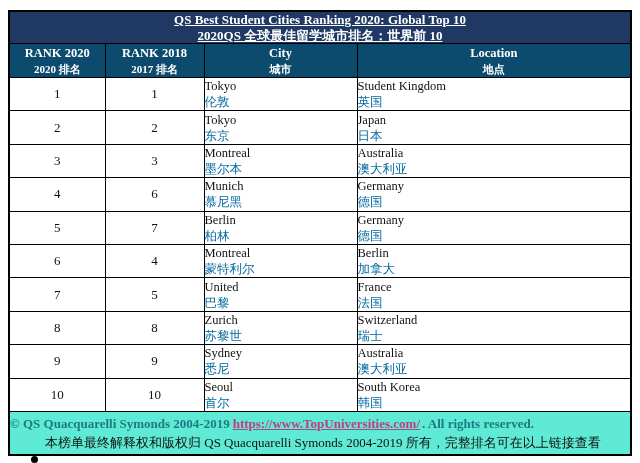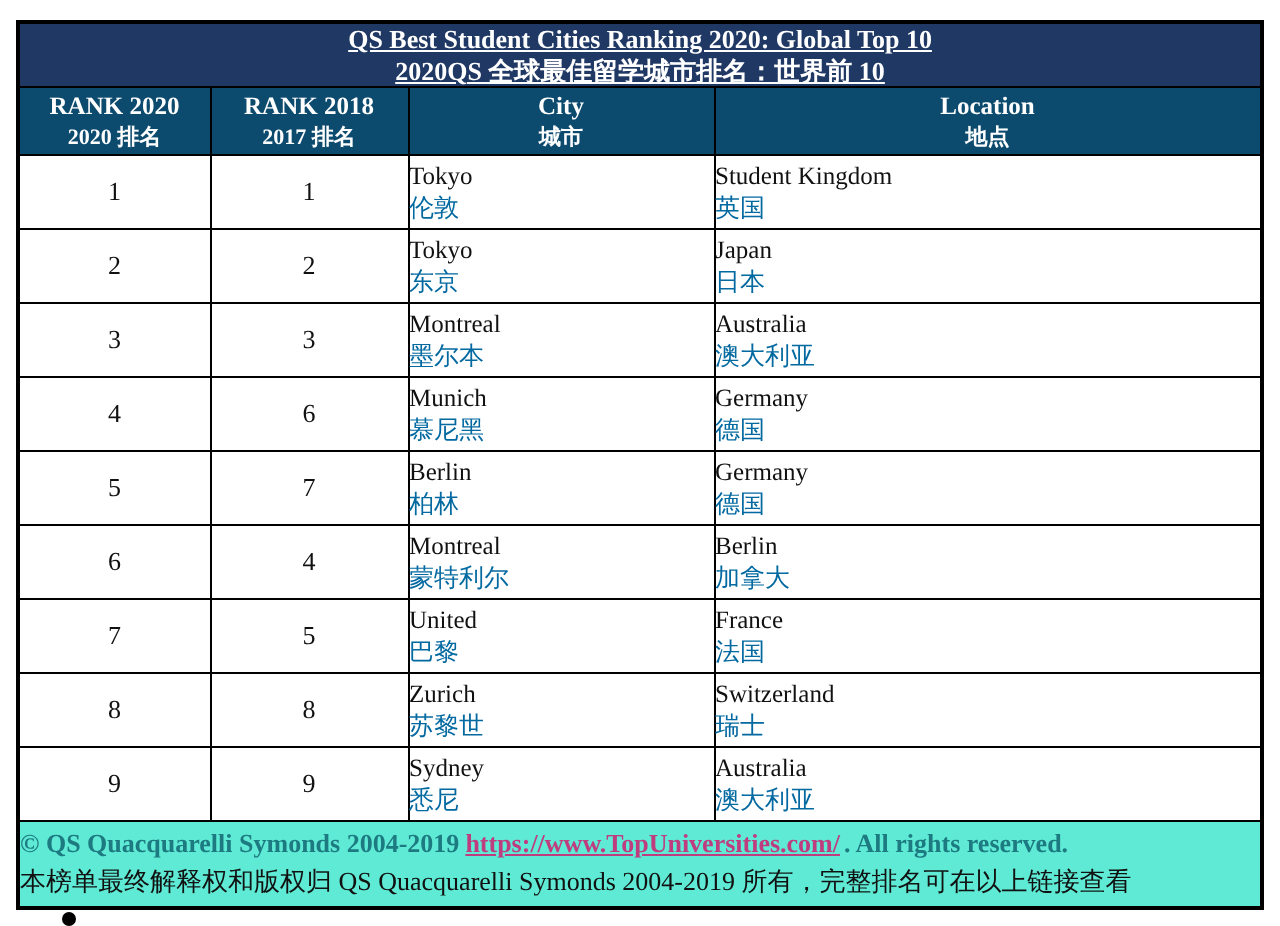--- a/index.html
+++ b/index.html
@@ -80,20 +80,21 @@
     color: #bf3c7f;
     text-decoration: underline;
     cursor: pointer;
     margin: 0 2px 0 3px;
   }
   .footer-line2 {
     font-size: 13px;
     line-height: 20px;
     color: #111;
     white-space: nowrap;
+    padding-left: 35px;
   }
 
   .bullet-dot {
     position: absolute;
     left: 31px; top: 456px;
     width: 7px; height: 7px;
     border-radius: 50%;
     background: #000;
   }
 </style>
@@ -237,20 +238,32 @@
         <td class="rank-cell">9</td>
         <td class="text-cell">
           <div class="cell-en">Sydney</div>
           <div class="cell-cn">悉尼</div>
         </td>
         <td class="text-cell">
           <div class="cell-en">Australia</div>
           <div class="cell-cn">澳大利亚</div>
         </td>
       </tr>
+      <tr class="data-row">
+        <td class="rank-cell">10</td>
+        <td class="rank-cell">10</td>
+        <td class="text-cell">
+          <div class="cell-en">Seoul</div>
+          <div class="cell-cn">首尔</div>
+        </td>
+        <td class="text-cell">
+          <div class="cell-en">South Korea</div>
+          <div class="cell-cn">韩国</div>
+        </td>
+      </tr>
     </tbody>
     <tfoot>
       <tr>
         <td class="footer-cell" colspan="4">
           <div class="footer-line1">
             <span>© QS Quacquarelli Symonds 2004-2019</span><a class="footer-link">https://www.TopUniversities.com/</a><span>. All rights reserved.</span>
           </div>
           <div class="footer-line2">本榜单最终解释权和版权归 QS Quacquarelli Symonds 2004-2019 所有，完整排名可在以上链接查看</div>
         </td>
       </tr>

